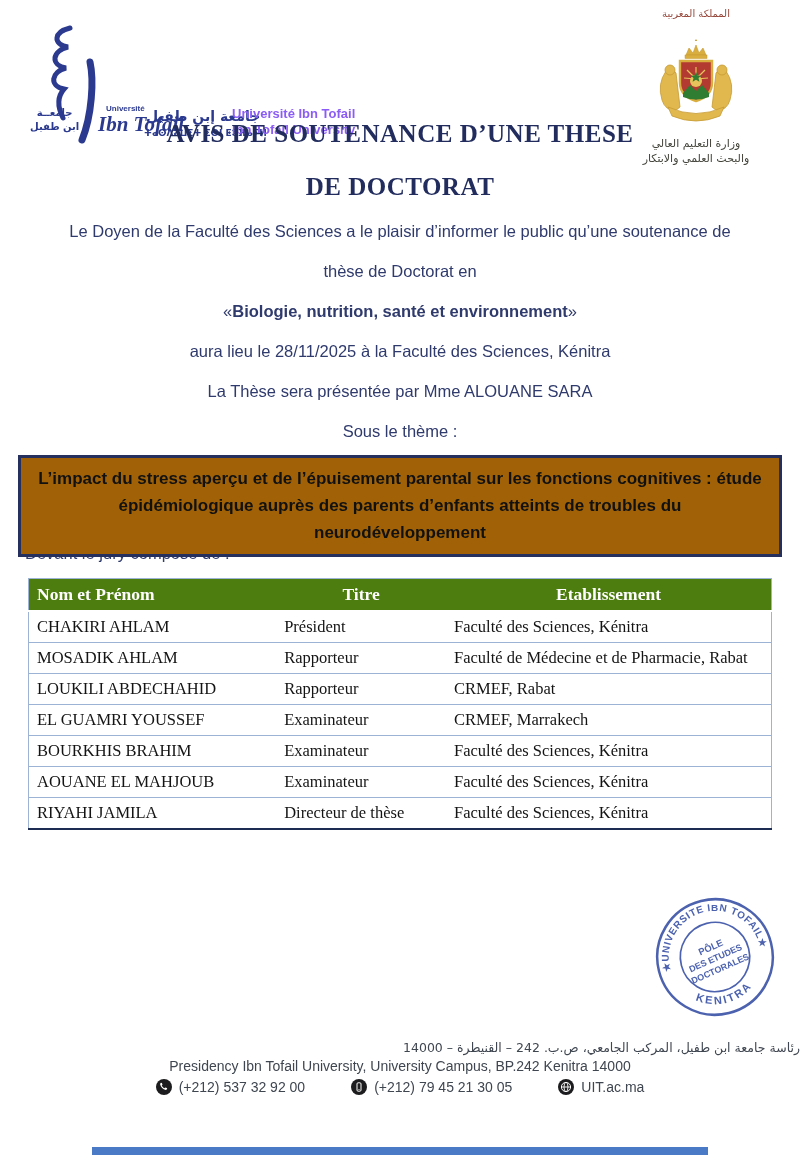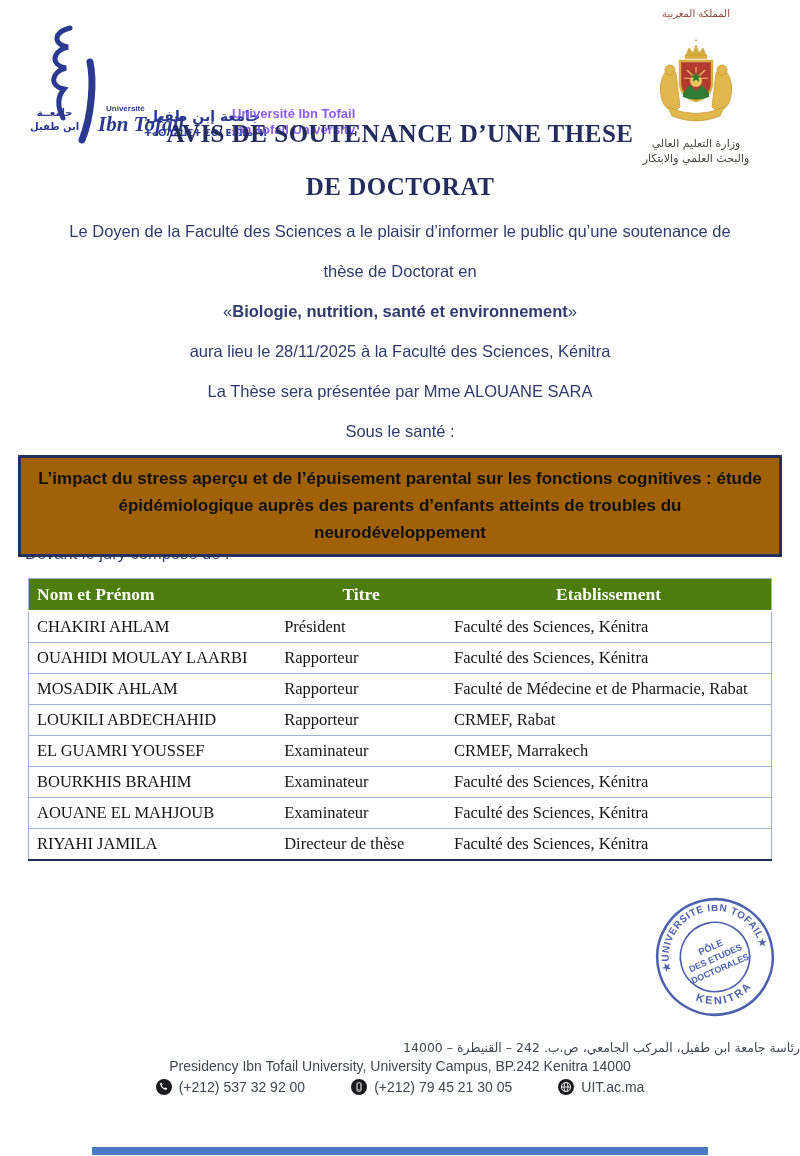--- a/index.html
+++ b/index.html
@@ -116,46 +116,41 @@
   <div class="content">
     <div class="doc-title l1">AVIS DE SOUTENANCE D’UNE THESE</div>
     <div class="doc-title l2">DE DOCTORAT</div>
 
     <div class="intro">
       <p>Le Doyen de la Faculté des Sciences a le plaisir d’informer le public qu’une soutenance de</p>
       <p>thèse de Doctorat en</p>
       <p><span class="guillemet">«</span><span class="spec">Biologie, nutrition, santé et environnement</span><span class="guillemet">»</span></p>
       <p>aura lieu le 28/11/2025 à la Faculté des Sciences, Kénitra</p>
       <p>La Thèse sera présentée par Mme ALOUANE SARA</p>
-      <p>Sous le santé :</p>
+      <p>Sous le thème :</p>
     </div>
 
     <div class="theme-box">
       <p>L’impact du stress aperçu et de l’épuisement parental sur les fonctions cognitives : étude épidémiologique auprès des parents d’enfants atteints de troubles du neurodéveloppement</p>
     </div>
 
     <div class="jury-intro">Devant le jury composé de :</div>
 
     <table class="jury">
       <thead>
         <tr>
           <th class="c-name">Nom et Prénom</th>
           <th class="c-title">Titre</th>
           <th class="c-etab">Etablissement</th>
         </tr>
       </thead>
       <tbody>
         <tr>
           <td>CHAKIRI AHLAM</td>
           <td>Président</td>
-          <td>Faculté des Sciences, Kénitra</td>
-        </tr>
-        <tr>
-          <td>OUAHIDI MOULAY LAARBI</td>
-          <td>Rapporteur</td>
           <td>Faculté des Sciences, Kénitra</td>
         </tr>
         <tr>
           <td>MOSADIK AHLAM</td>
           <td>Rapporteur</td>
           <td>Faculté de Médecine et de Pharmacie, Rabat</td>
         </tr>
         <tr>
           <td>LOUKILI ABDECHAHID</td>
           <td>Rapporteur</td>

